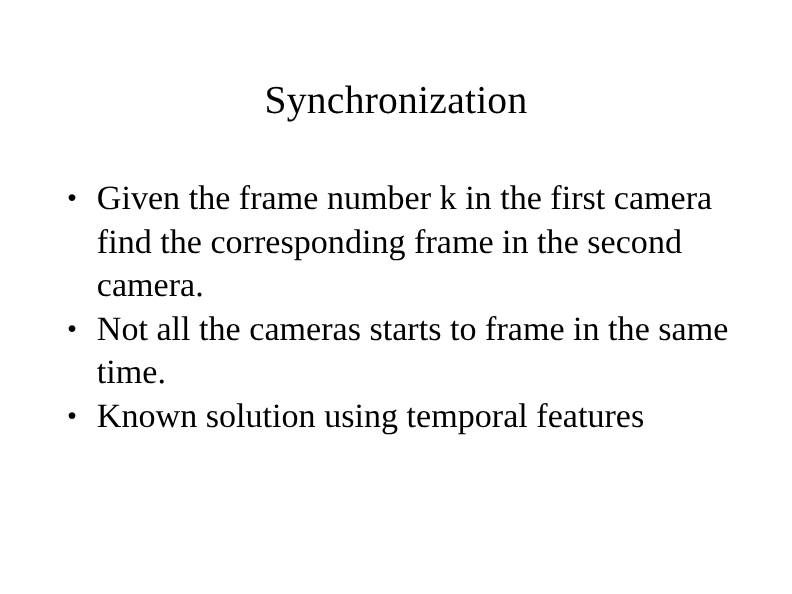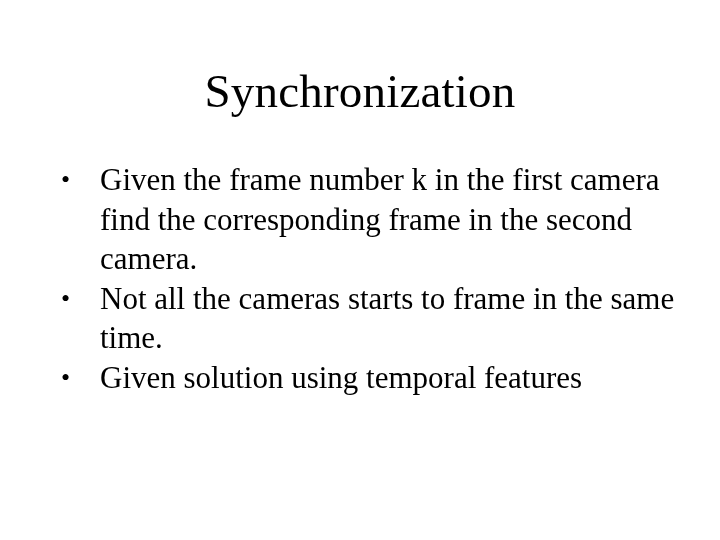--- a/index.html
+++ b/index.html
@@ -22,21 +22,21 @@
     background: #ffffff;
     box-sizing: border-box;
   }
   #slide-title {
     position: absolute;
     left: 50px;
     top: 66px;
     width: 620px;
     text-align: center;
     font-family: "Liberation Serif", "DejaVu Serif", serif;
-    font-size: 47px;
+    font-size: 36px;
     line-height: 50px;
     font-weight: normal;
     letter-spacing: 0.2px;
     color: #000000;
     white-space: nowrap;
   }
   #slide-body {
     position: absolute;
     left: 55px;
     top: 160px;
@@ -62,21 +62,20 @@
     left: 6px;
     top: 0;
     width: 14px;
     font-size: 26px;
     line-height: 39.5px;
     text-align: left;
     color: #000000;
   }
   li.bullet-item .bullet-text {
     display: block;
-    margin-left: 12px;
   }
 </style>
 </head>
 <body>
 
 <div id="slide">
 
   <div id="slide-title">Synchronization</div>
 
   <div id="slide-body">
@@ -87,19 +86,19 @@
         <span class="bullet-text">Given the frame number k in the first camera find the corresponding frame in the second camera.</span>
       </li>
 
       <li class="bullet-item">
         <span class="bullet-marker">•</span>
         <span class="bullet-text">Not all the cameras starts to frame in the same time.</span>
       </li>
 
       <li class="bullet-item">
         <span class="bullet-marker">•</span>
-        <span class="bullet-text">Given solution using temporal features</span>
+        <span class="bullet-text">Known solution using temporal features</span>
       </li>
 
     </ul>
   </div>
 
 </div>
 
 </body></html>

